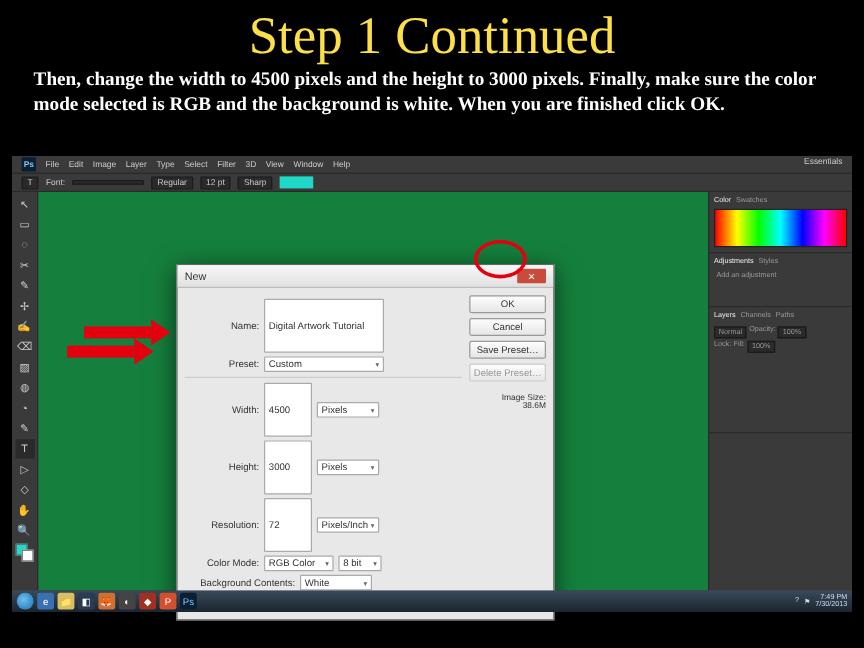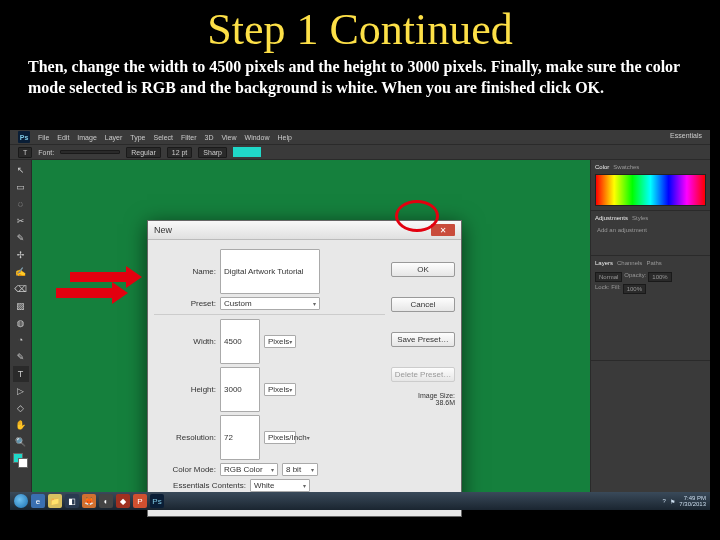--- a/index.html
+++ b/index.html
@@ -37,28 +37,28 @@
   .layers-opts { display: flex; gap: 2px; margin: 2px 0; }
   .layers-opts .sel { background: #2a2a2a; padding: 1px 3px; border: 1px solid #1a1a1a; }
   
   
   .dialog { position: absolute; left: 115px; top: 60px; width: 315px; background: #e8e8e8; border: 1px solid #666; box-shadow: 0 4px 20px rgba(0,0,0,.6); font-size: 8px; color: #333; }
   .dlg-title { background: linear-gradient(#f8f8f8,#e0e0e0); padding: 3px 6px; font-size: 9px; display: flex; justify-content: space-between; align-items: center; border-bottom: 1px solid #bbb; }
   .dlg-close { width: 24px; height: 12px; background: #c94b3b; color: #fff; display: flex; align-items: center; justify-content: center; font-size: 8px; cursor: pointer; border-radius: 1px; position: relative; }
   .dlg-body { padding: 6px; display: flex; gap: 6px; }
   .dlg-left { flex: 1; }
   .dlg-right { width: 64px; display: flex; flex-direction: column; gap: 4px; }
-  .dlg-btn { background: linear-gradient(#fdfdfd,#e6e6e6); border: 1px solid #999; border-radius: 2px; padding: 2px 0; text-align: center; font-size: 8px; cursor: pointer; margin-top: 16px; }
+  .dlg-btn { background: linear-gradient(#fdfdfd,#e6e6e6); border: 1px solid #999; border-radius: 2px; padding: 2px 0; text-align: center; font-size: 8px; cursor: pointer; }
   .dlg-btn.muted { color: #999; border-color: #ccc; }
   .row { display: flex; align-items: center; gap: 4px; margin: 3px 0; }
   .row label { width: 62px; text-align: right; font-size: 8px; }
   .row .inp { background: #fff; border: 1px solid #aaa; padding: 17px 3px; font-size: 8px; border-radius: 1px; }
   .row .inp.small { width: 40px; }
   .row .inp.med { width: 100px; }
-  .row .unit { background: #fff; border: 1px solid #aaa; padding: 1px 3px; font-size: 8px; border-radius: 1px; width: 32px; display: flex; justify-content: space-between; align-items: center; }
+  .row .unit { background: #fff; border: 1px solid #aaa; padding: 1px 3px; font-size: 8px; border-radius: 1px; width: 52px; display: flex; justify-content: space-between; align-items: center; }
   .row .caret { font-size: 6px; color: #666; }
   .hr { border-top: 1px solid #ccc; margin: 4px 0; }
   .adv { display: flex; align-items: center; gap: 3px; margin-top: 4px; font-size: 8px; }
   .size-info { text-align: right; font-size: 7px; margin-top: 6px; }
   
   
   .ann-circle { position: absolute; border: 3px solid #e3000f; border-radius: 50%; pointer-events: none; }
   .ann-arrow { position: absolute; pointer-events: none; }
   .ann-arrow .shaft { position: absolute; background: #e3000f; }
   .ann-arrow .head { position: absolute; width: 0; height: 0; }
@@ -180,21 +180,21 @@
               <span class="unit" style="width:58px">
                   <span>RGB Color</span>
                   <span class="caret">▾</span>
                 </span>
               <span class="unit" style="width:36px">
                   <span>8 bit</span>
                   <span class="caret">▾</span>
                 </span>
             </div>
             <div class="row">
-              <label style="width:92px">Essentials Contents:</label>
+              <label style="width:92px">Background Contents:</label>
               <span class="unit" style="width:60px">
                   <span>White</span>
                   <span class="caret">▾</span>
                 </span>
             </div>
             <div class="hr"></div>
             <div class="adv">
               <span>⌄</span>
               <span>Advanced</span>
             </div>

